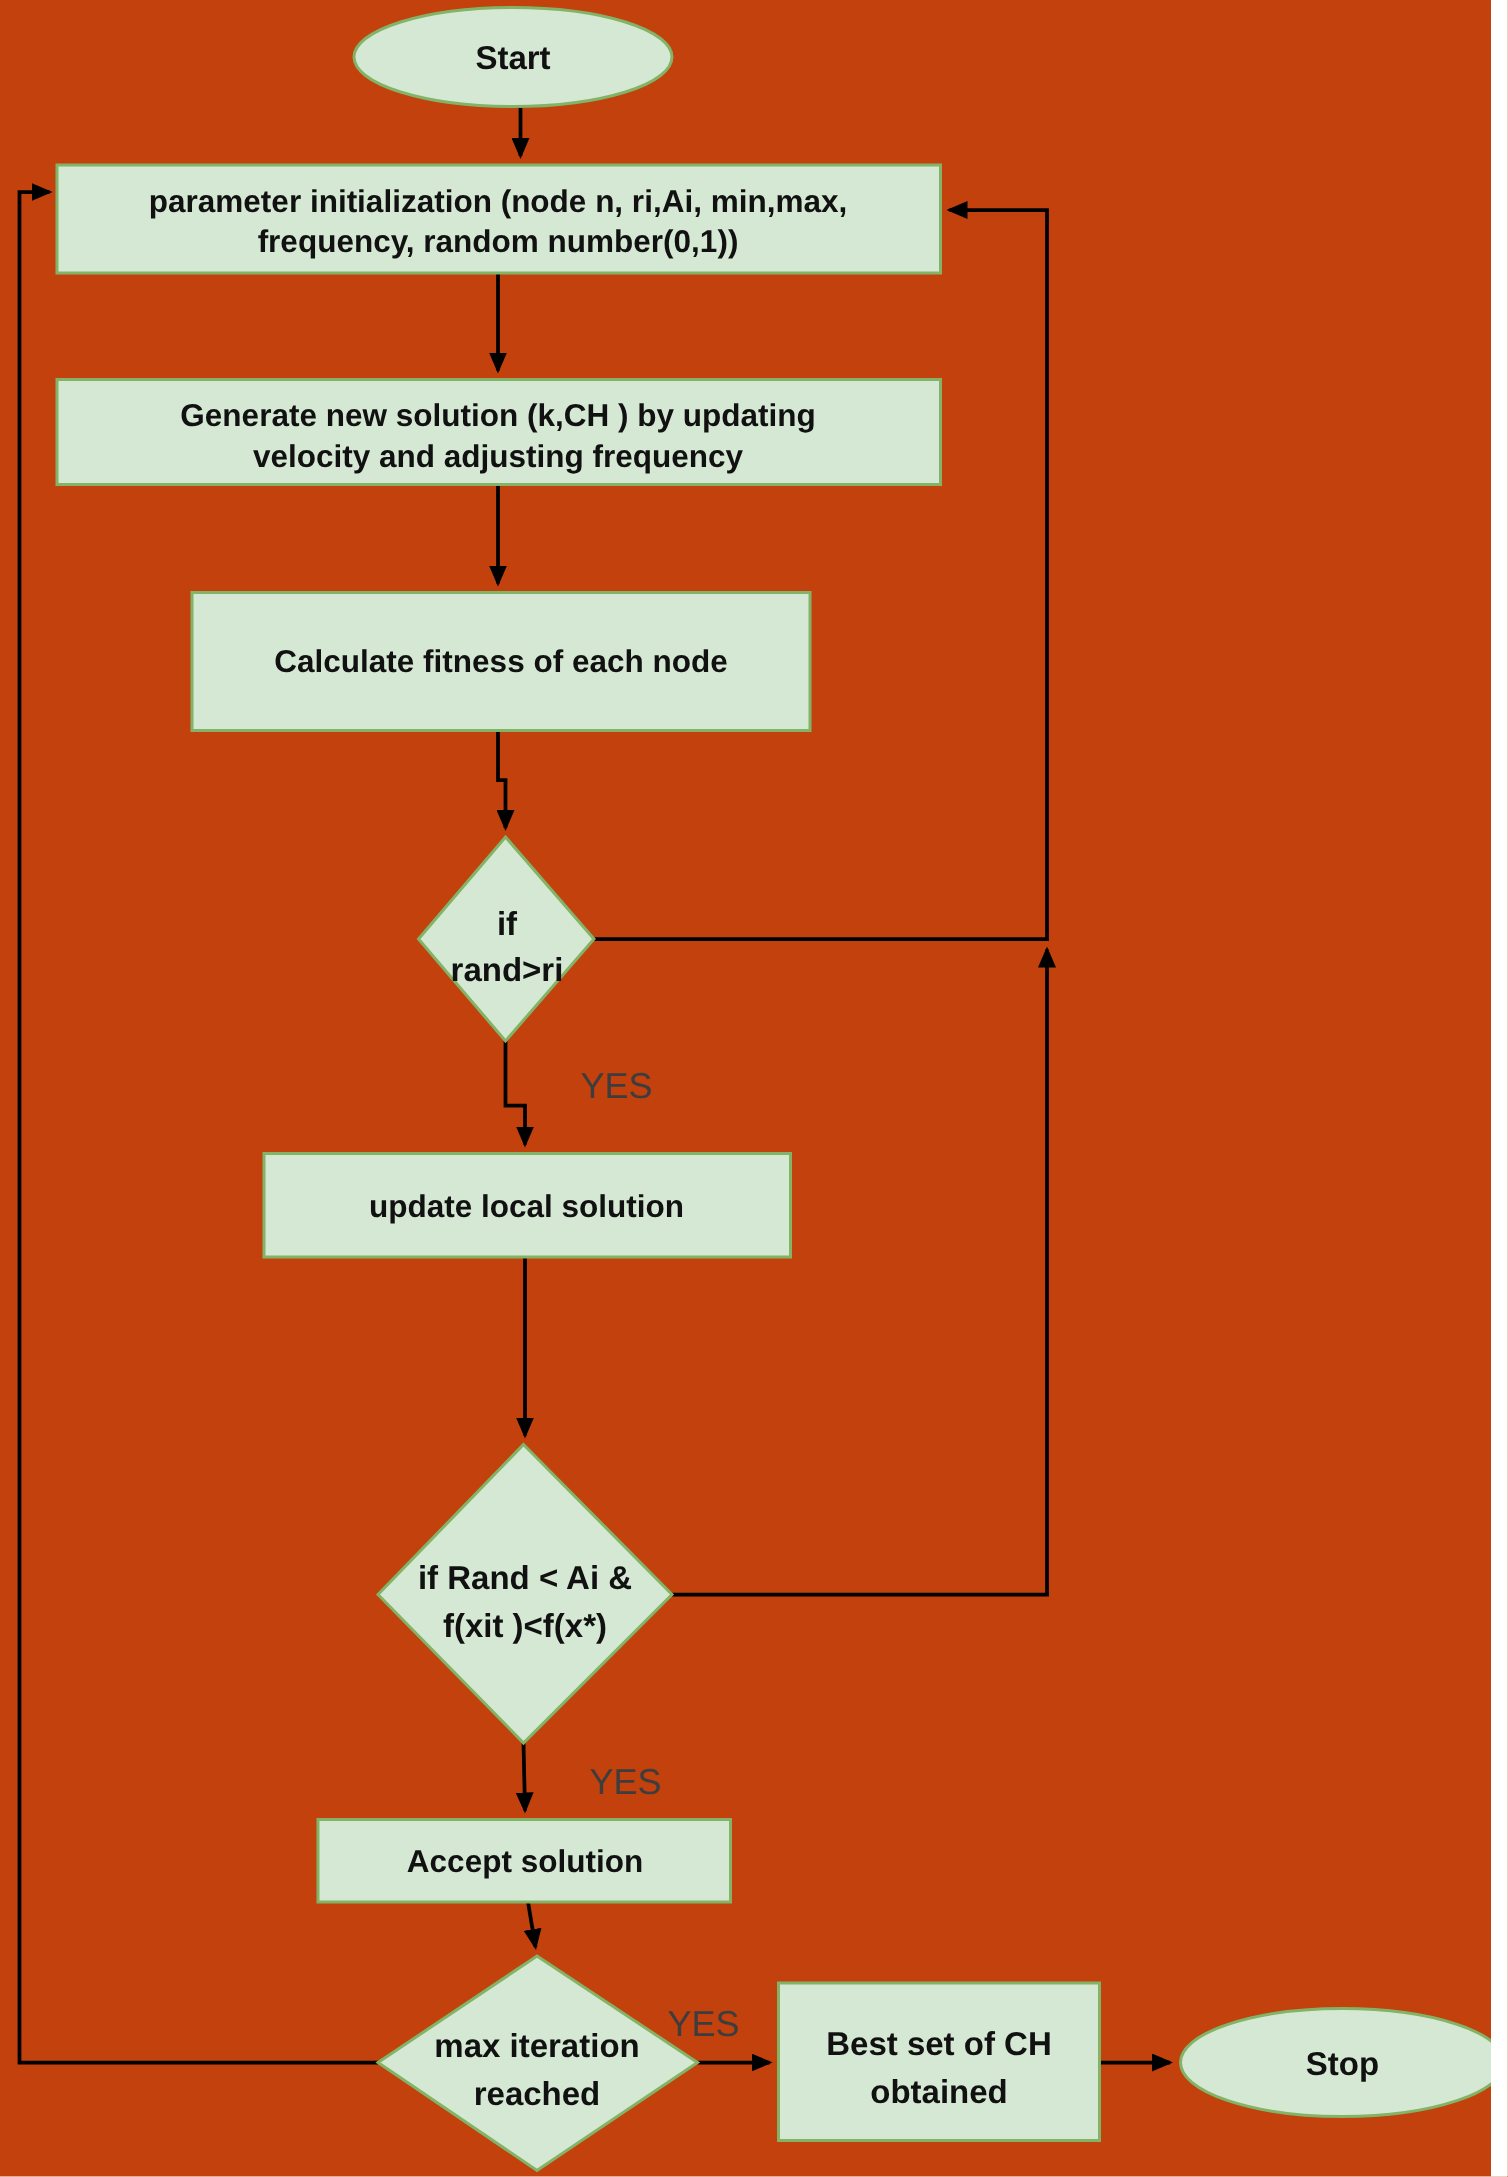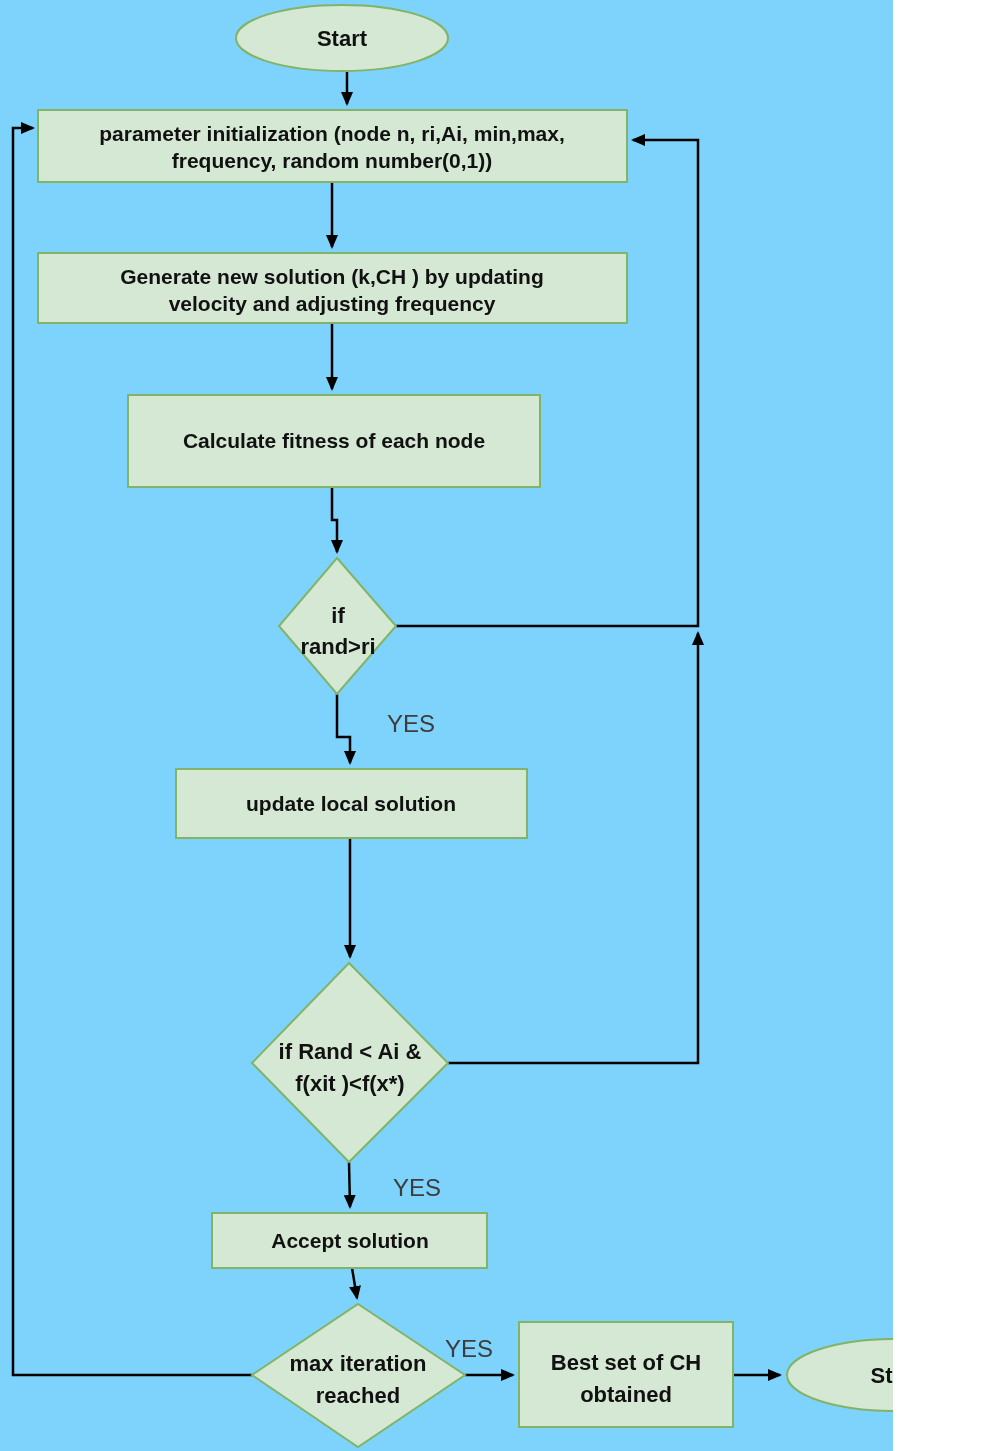--- a/index.html
+++ b/index.html
@@ -1,20 +1,20 @@
 <!DOCTYPE html>
 <html><head>
 <meta charset="utf-8">
 <style>
   html, body { margin: 0; padding: 0; background: #ffffff; }
   .canvas {
     position: relative;
-    width: 893px;
+    width: 994px;
     height: 1451px;
-    background: #7dd3fc;
+    background: #c2410c;
     font-family: "Liberation Sans", sans-serif;
     overflow: hidden;
   }
   svg { display: block; }
   .node {
     stroke: #82b366;
     stroke-width: 2;
   }
   .edge {
     stroke: #000000;

